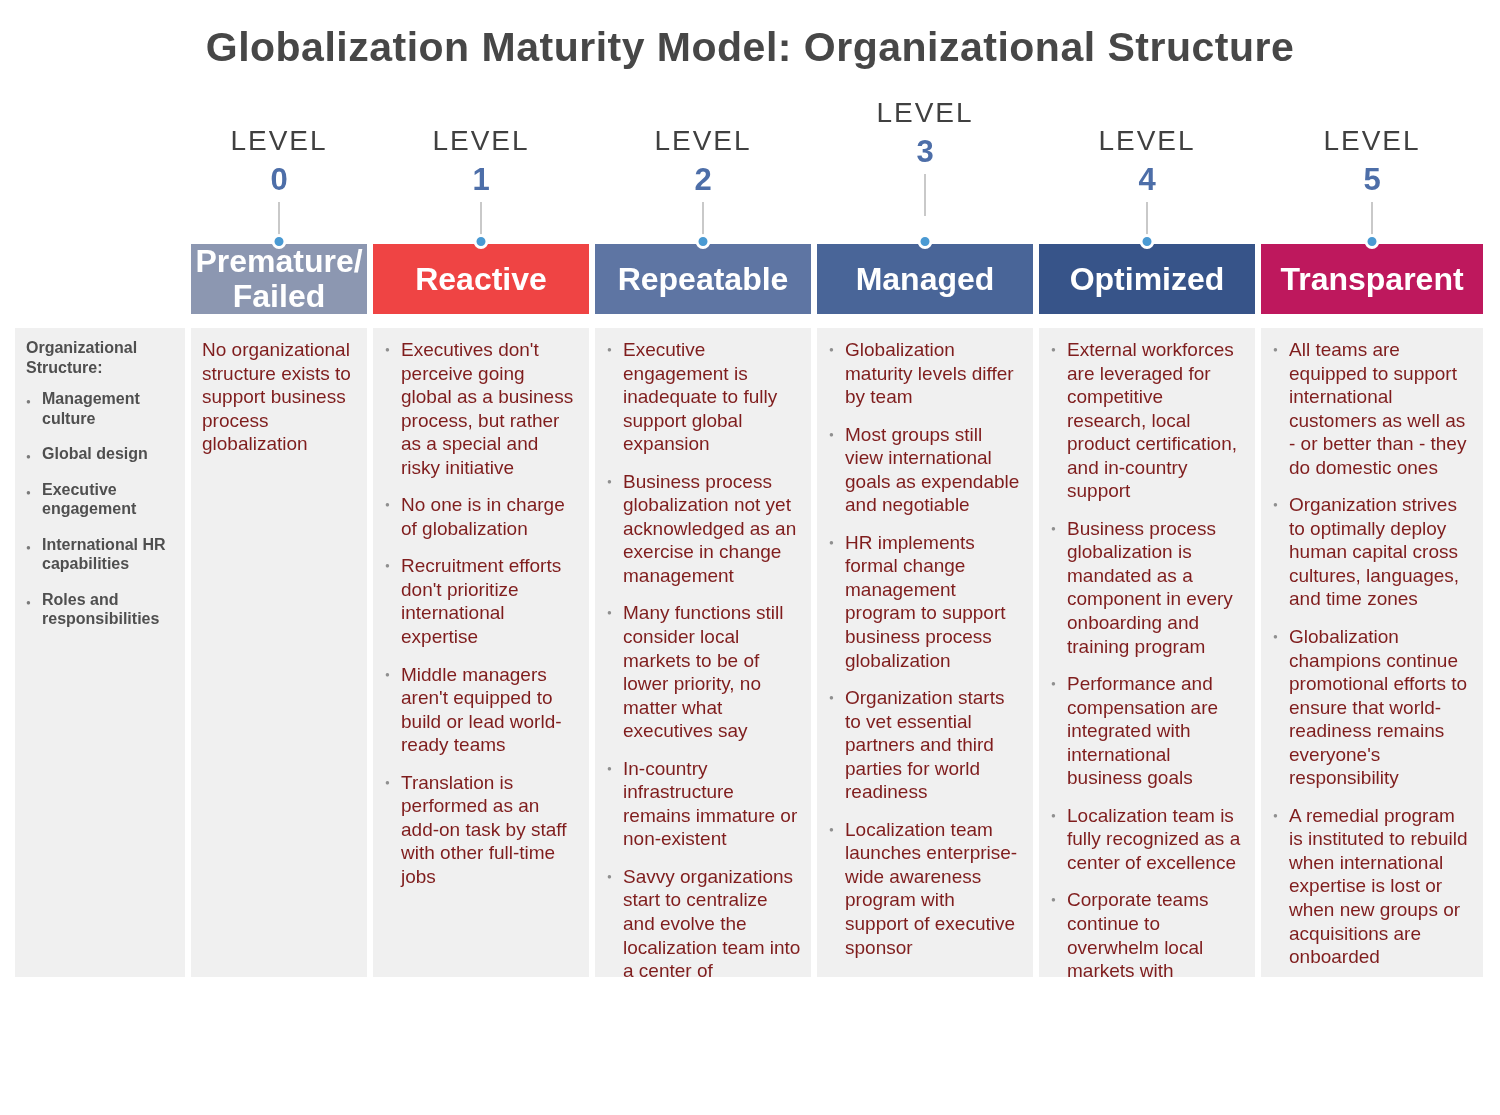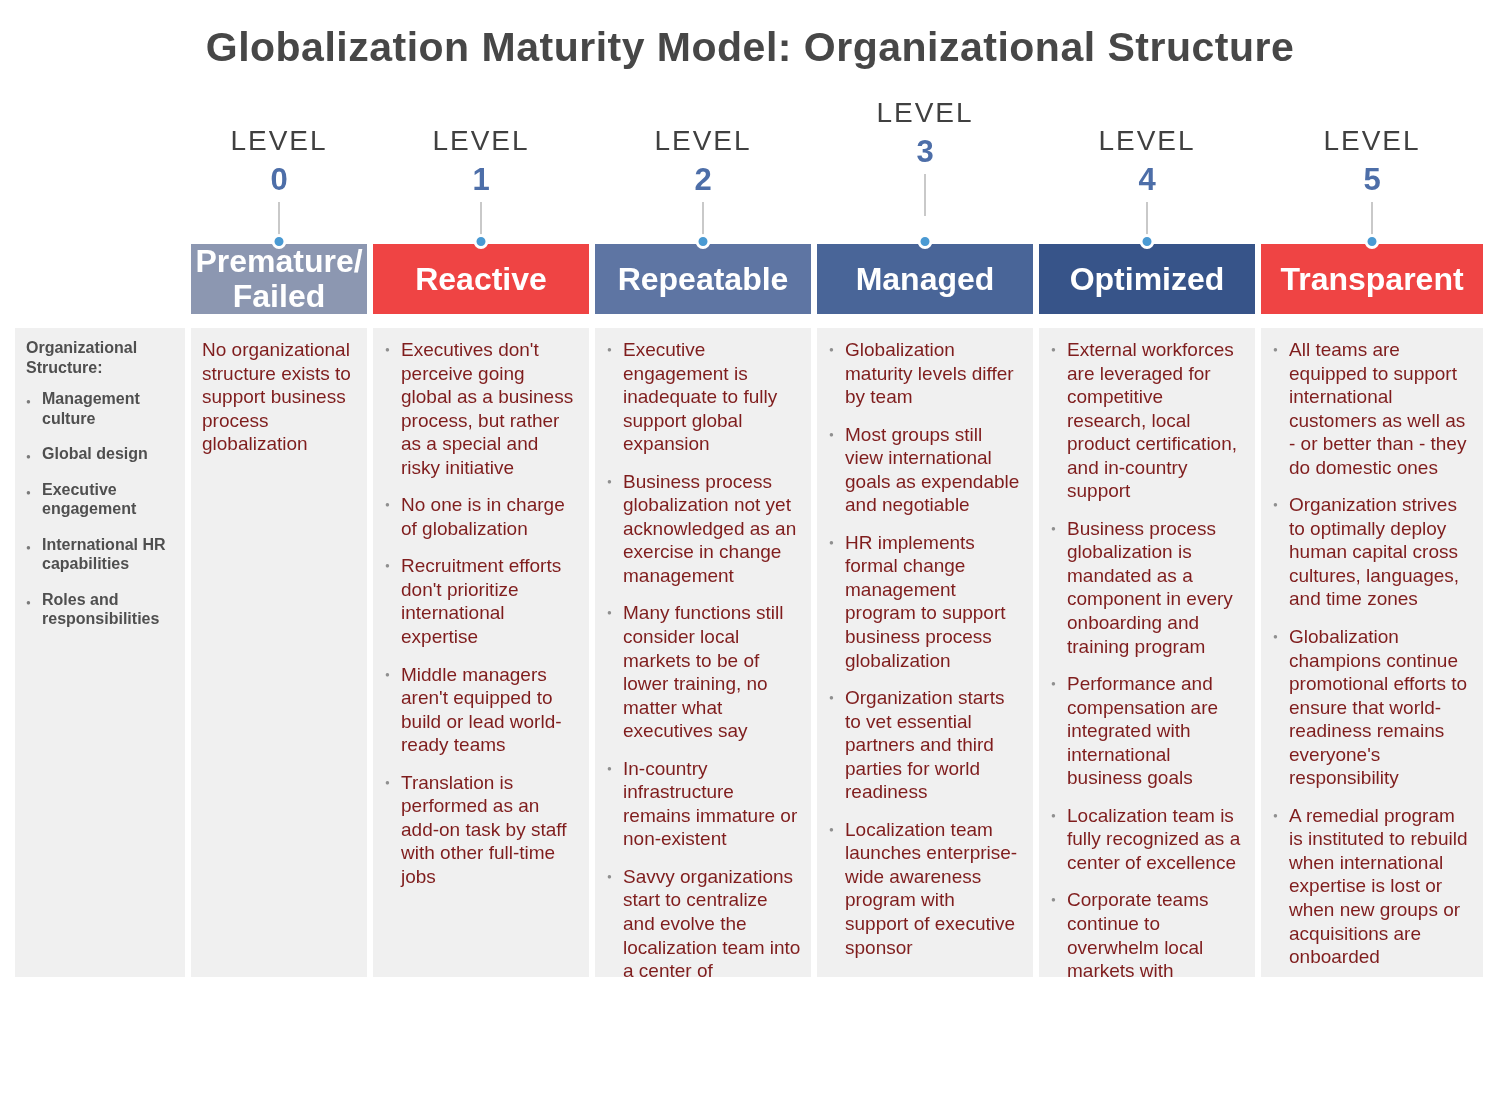--- a/index.html
+++ b/index.html
@@ -158,21 +158,21 @@
       <div class="bar" style="background: rgb(55, 84, 137);">
         <span class="dot" style="background: rgb(74, 154, 211);"></span>
         <span class="bar-text">Optimized</span>
       </div>
     </div>
 
     <div class="head">
       <div class="lvl">LEVEL</div>
       <div class="num">5</div>
       <div class="stem"></div>
-      <div class="bar" style="background: #ef4444; align-items: center;">
+      <div class="bar" style="background: #be185d; align-items: center;">
         <span class="dot" style="background: rgb(74, 154, 211);"></span>
         <span class="bar-text">Transparent</span>
       </div>
     </div>
   </div>
 
   <div class="grid bodyrow">
 
     <div class="cell side">
       <div class="side-heading">Organizational Structure:</div>
@@ -196,21 +196,21 @@
         <li>Recruitment efforts don't prioritize international expertise</li>
         <li>Middle managers aren't equipped to build or lead world-ready teams</li>
         <li>Translation is performed as an add-on task by staff with other full-time jobs</li>
       </ul>
     </div>
 
     <div class="cell">
       <ul>
         <li>Executive engagement is inadequate to fully support global expansion</li>
         <li>Business process globalization not yet acknowledged as an exercise in change management</li>
-        <li>Many functions still consider local markets to be of lower training, no matter what executives say</li>
+        <li>Many functions still consider local markets to be of lower priority, no matter what executives say</li>
         <li>In-country infrastructure remains immature or non-existent</li>
         <li>Savvy organizations start to centralize and evolve the localization team into a center of excellence for globalization</li>
       </ul>
     </div>
 
     <div class="cell">
       <ul>
         <li>Globalization maturity levels differ by team</li>
         <li>Most groups still view international goals as expendable and negotiable</li>
         <li>HR implements formal change management program to support business process globalization</li>

